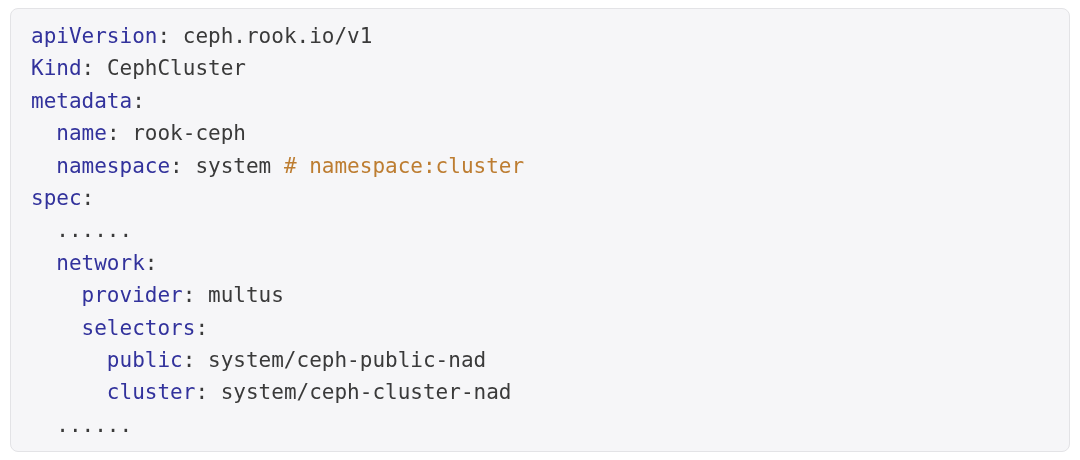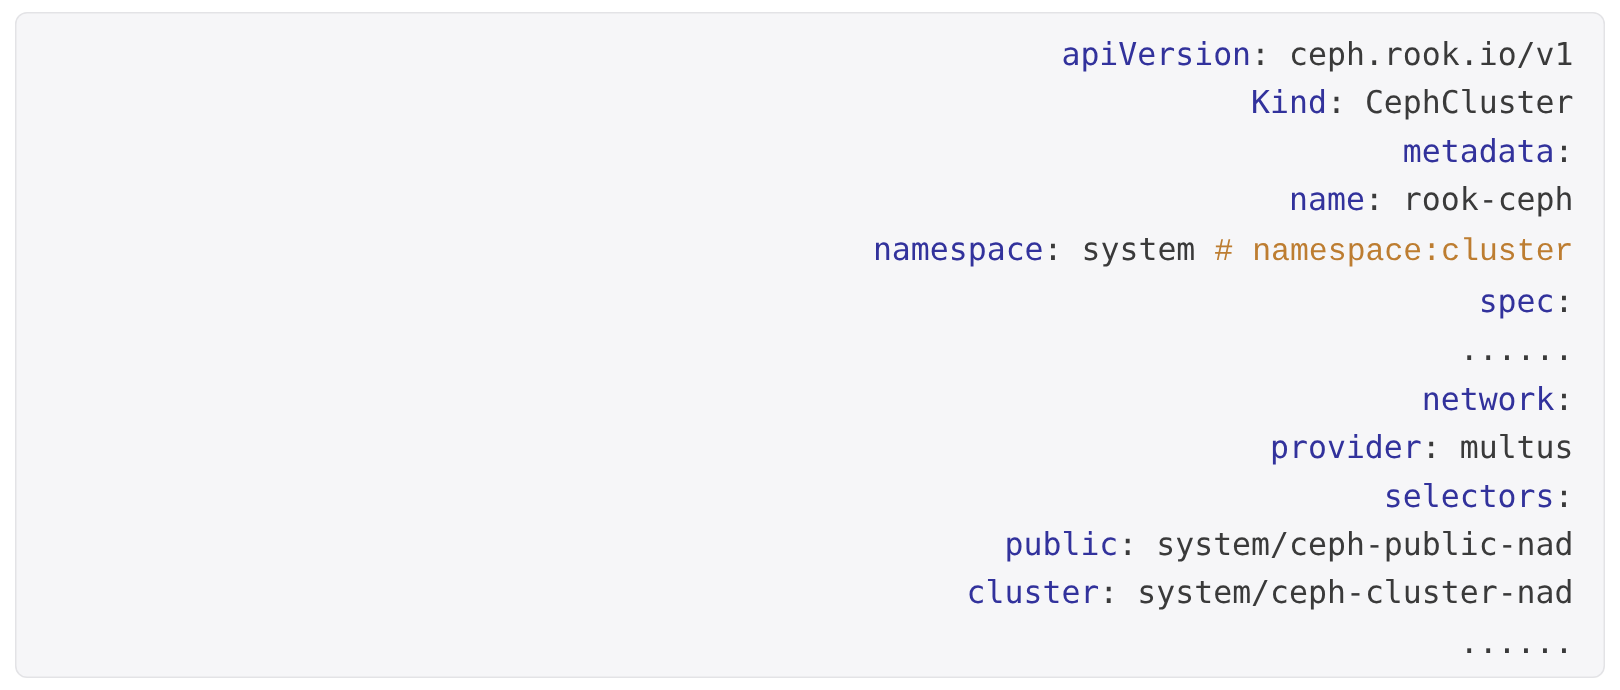--- a/index.html
+++ b/index.html
@@ -10,42 +10,41 @@
     width: 1080px;
     height: 460px;
     overflow: hidden;
     font-family: "DejaVu Sans Mono", "Liberation Mono", monospace;
   }
   .page {
     width: 1080px;
     height: 460px;
     background: var(--page-bg, #ffffff);
     padding: 8px 10px;
-    text-align: right;
   }
   .code-card {
     width: 1060px;
     height: 444px;
     background: var(--code-bg, #f6f6f8);
     border: 1px solid var(--code-border, #e3e3e6);
     border-radius: 8px;
     padding: 11px 20px 10px 20px;
     overflow: hidden;
   }
   .code {
     margin: 0;
     font-family: "DejaVu Sans Mono", "Liberation Mono", monospace;
     font-size: 21px;
     line-height: 32.4px;
     white-space: pre;
   }
   .code-line { white-space: pre; }
   .tok-key     { color: var(--tok-key, #32329c); }
   .tok-value   { color: var(--tok-value, #3a3a3a); }
-  .tok-comment { color: var(--tok-comment, #bd7d31); font-family: Liberation Mono, monospace; }
+  .tok-comment { color: var(--tok-comment, #bd7d31); }
 </style>
 </head>
 <body>
 
 <div class="page">
   <div class="code-card">
     <pre class="code" id="yaml-code"><div class="code-line"><span class="tok-key">apiVersion</span><span class="tok-value">: </span><span class="tok-value">ceph.rook.io/v1</span></div><div class="code-line"><span class="tok-key">Kind</span><span class="tok-value">: </span><span class="tok-value">CephCluster</span></div><div class="code-line"><span class="tok-key">metadata</span><span class="tok-value">:</span></div><div class="code-line"><span class="tok-value">  </span><span class="tok-key">name</span><span class="tok-value">: </span><span class="tok-value">rook-ceph</span></div><div class="code-line"><span class="tok-value">  </span><span class="tok-key">namespace</span><span class="tok-value">: </span><span class="tok-value">system </span><span class="tok-comment"># namespace:cluster</span></div><div class="code-line"><span class="tok-key">spec</span><span class="tok-value">:</span></div><div class="code-line"><span class="tok-value">  ......</span></div><div class="code-line"><span class="tok-value">  </span><span class="tok-key">network</span><span class="tok-value">:</span></div><div class="code-line"><span class="tok-value">    </span><span class="tok-key">provider</span><span class="tok-value">: </span><span class="tok-value">multus</span></div><div class="code-line"><span class="tok-value">    </span><span class="tok-key">selectors</span><span class="tok-value">:</span></div><div class="code-line"><span class="tok-value">      </span><span class="tok-key">public</span><span class="tok-value">: </span><span class="tok-value">system/ceph-public-nad</span></div><div class="code-line"><span class="tok-value">      </span><span class="tok-key">cluster</span><span class="tok-value">: </span><span class="tok-value">system/ceph-cluster-nad</span></div><div class="code-line"><span class="tok-value">  ......</span></div></pre>
   </div>
 </div>
 

